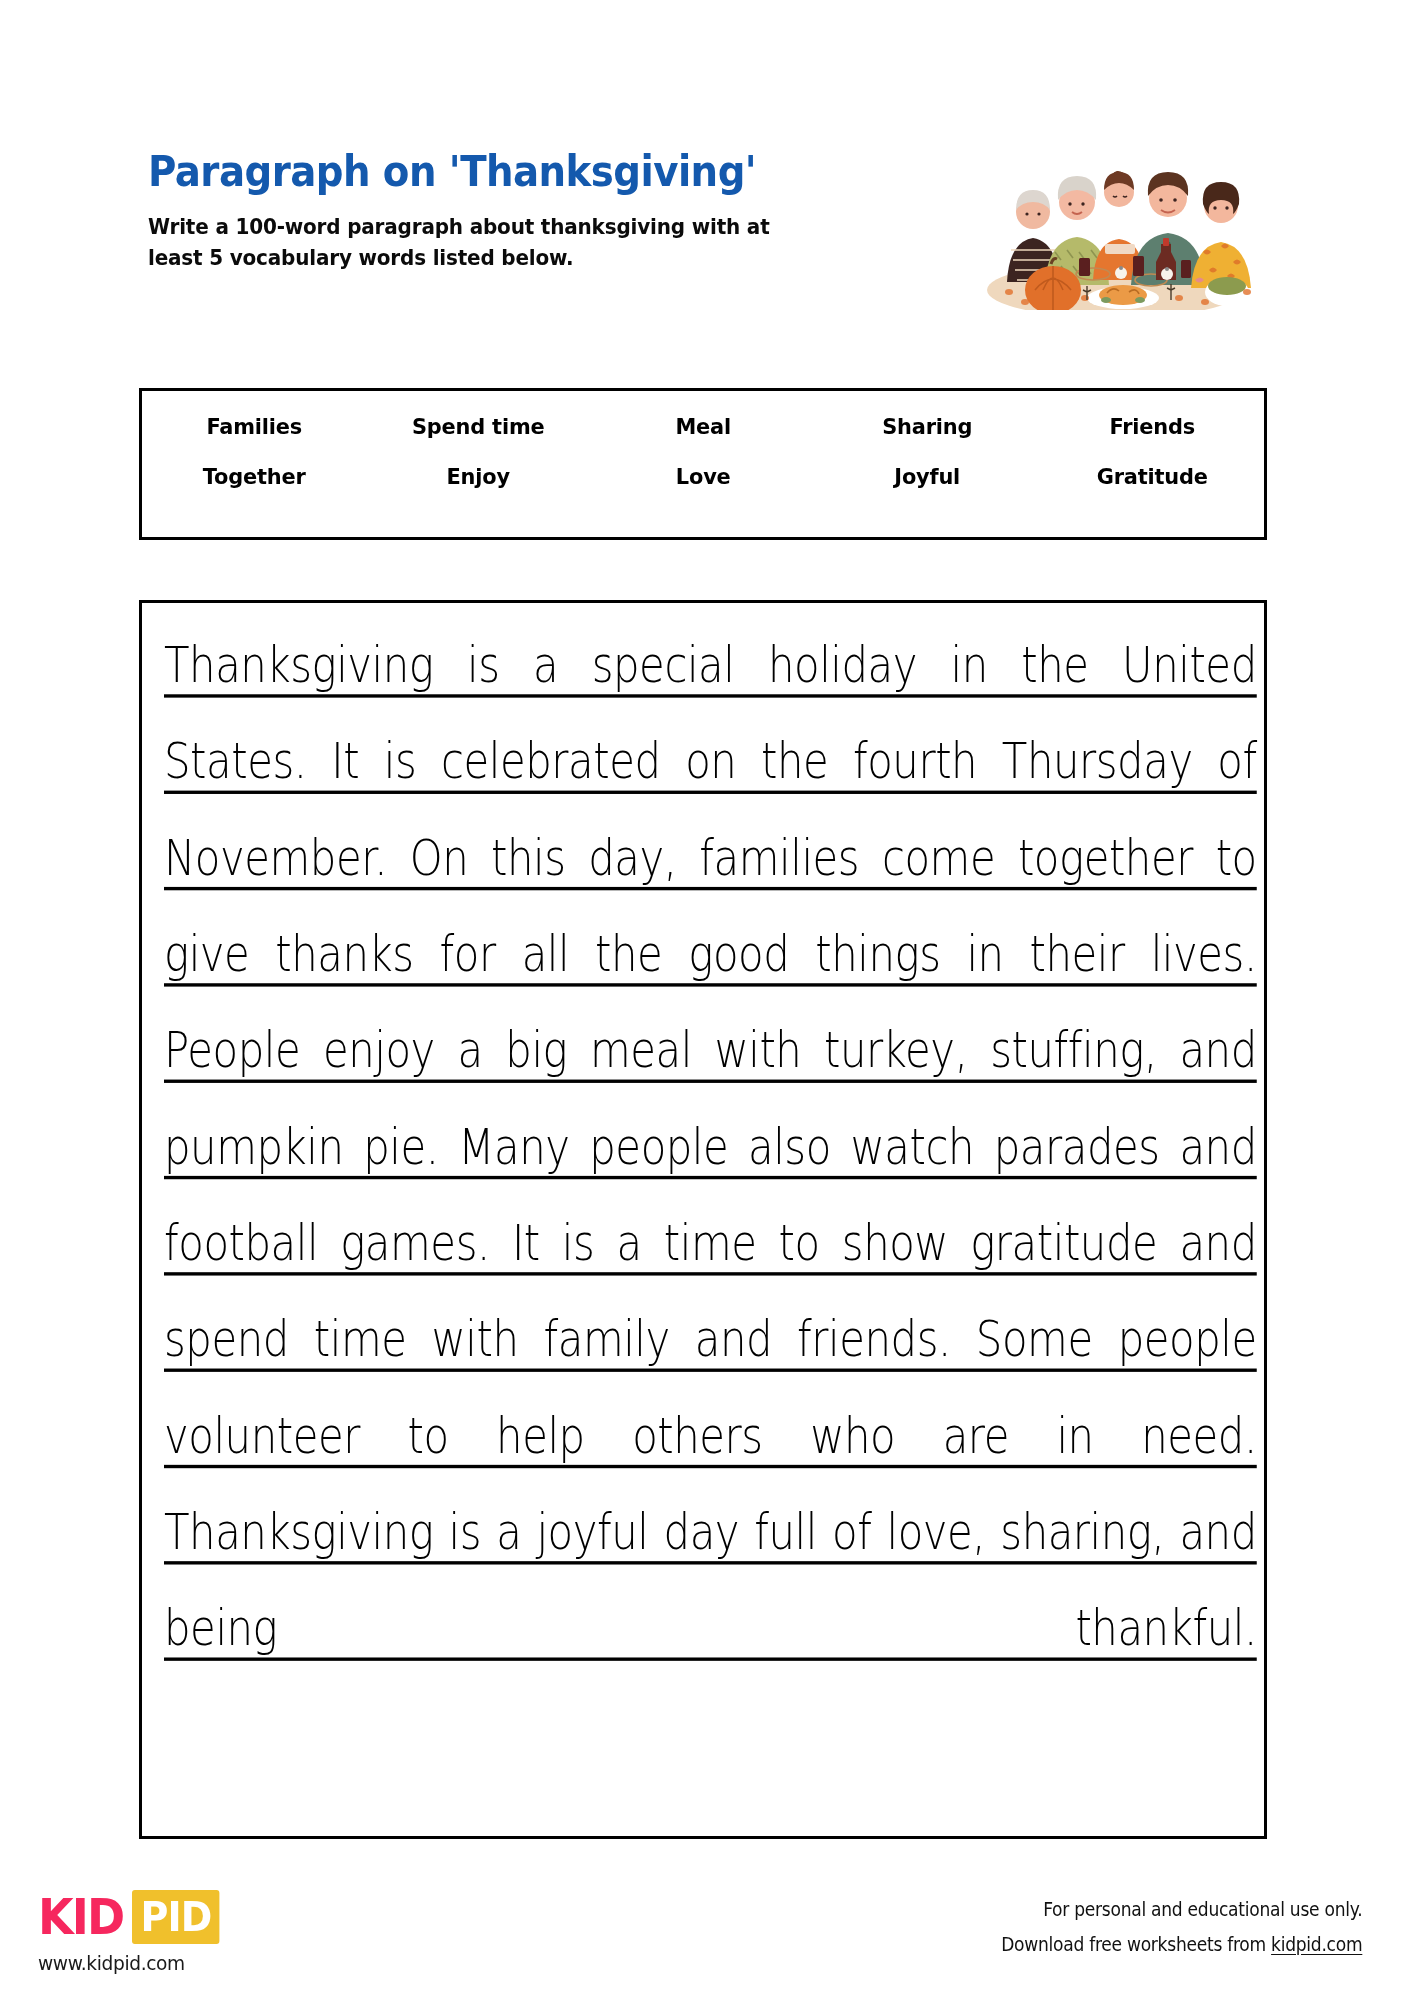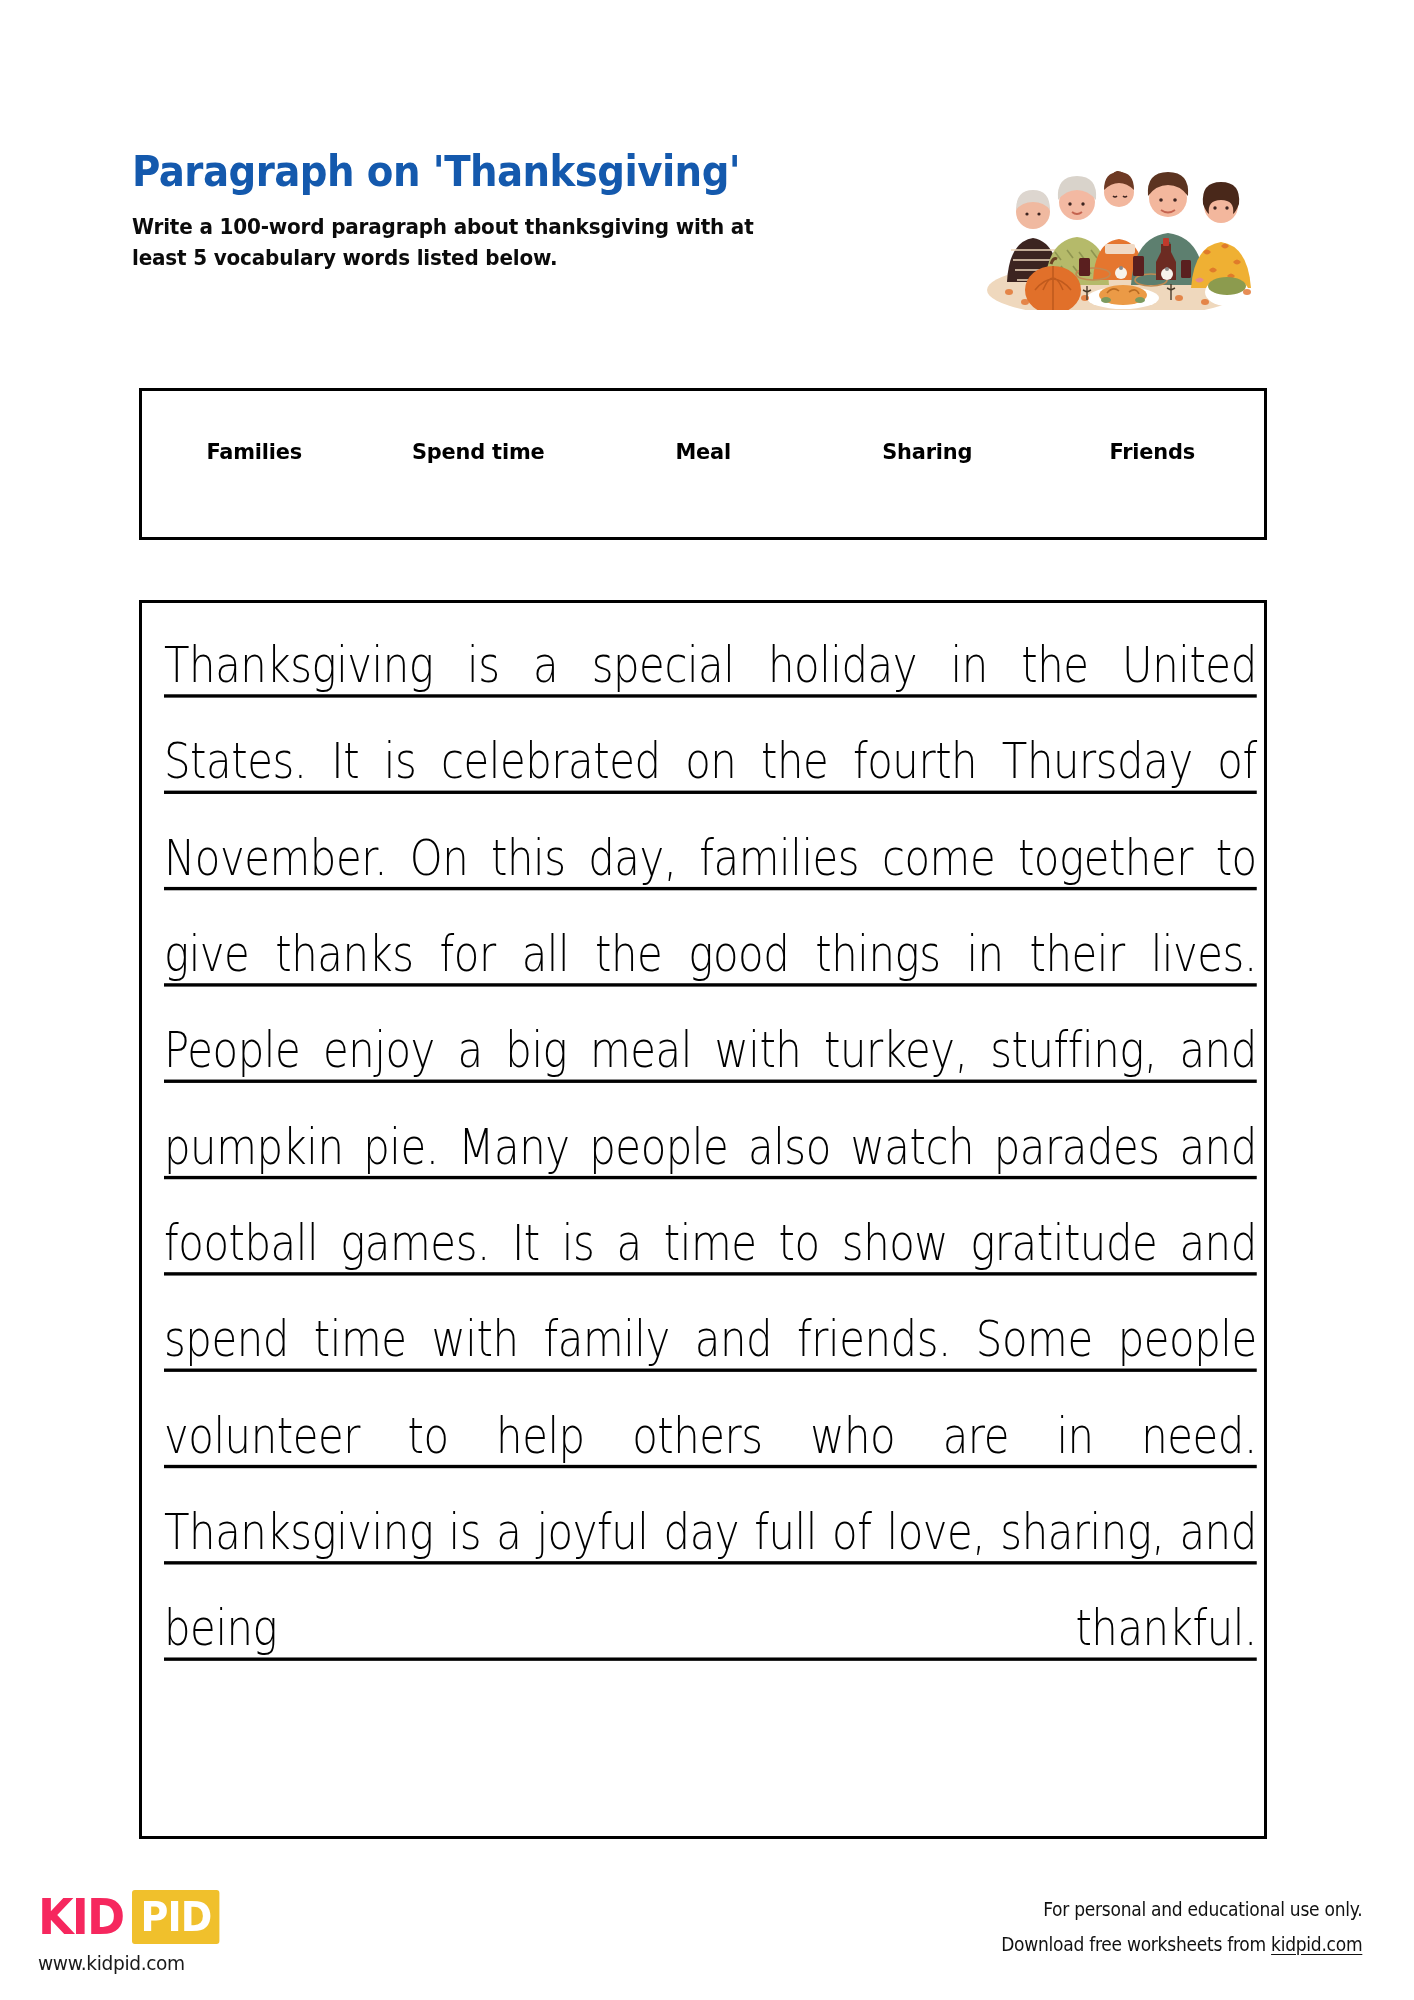--- a/index.html
+++ b/index.html
@@ -17,21 +17,21 @@
 
   .page {
     position: absolute;
     inset: 0;
     background: #ffffff;
   }
 
   
   .header {
     position: absolute;
-    left: 132px;
+    left: 148px;
     top: 150px;
     width: 790px;
   }
   .worksheet-title {
     font-family: "DejaVu Sans", sans-serif;
     font-weight: bold;
     font-size: 43px;
     line-height: 1.0;
     color: #1459ad;
     letter-spacing: -0.6px;
@@ -299,20 +299,27 @@
   </div>
 
   <div class="vocab-box">
     <div class="vocab-row">
       <div class="vocab-cell">Families</div>
       <div class="vocab-cell">Spend time</div>
       <div class="vocab-cell">Meal</div>
       <div class="vocab-cell">Sharing</div>
       <div class="vocab-cell">Friends</div>
     </div>
+    <div class="vocab-row">
+      <div class="vocab-cell">Together</div>
+      <div class="vocab-cell">Enjoy</div>
+      <div class="vocab-cell">Love</div>
+      <div class="vocab-cell">Joyful</div>
+      <div class="vocab-cell">Gratitude</div>
+    </div>
   </div>
 
   <div class="writing-box">
     <p class="handwriting">Thanksgiving is a special holiday in the United States. It is celebrated on the fourth Thursday of November. On this day, families come together to give thanks for all the good things in their lives. People enjoy a big meal with turkey, stuffing, and pumpkin pie. Many people also watch parades and football games. It is a time to show gratitude and spend time with family and friends. Some people volunteer to help others who are in need. Thanksgiving is a joyful day full of love, sharing, and being thankful.</p>
   </div>
 
   <div class="footer">
     <div class="logo-wrap">
       <div class="logo-marks">
         <span class="logo-kid">KID</span>

